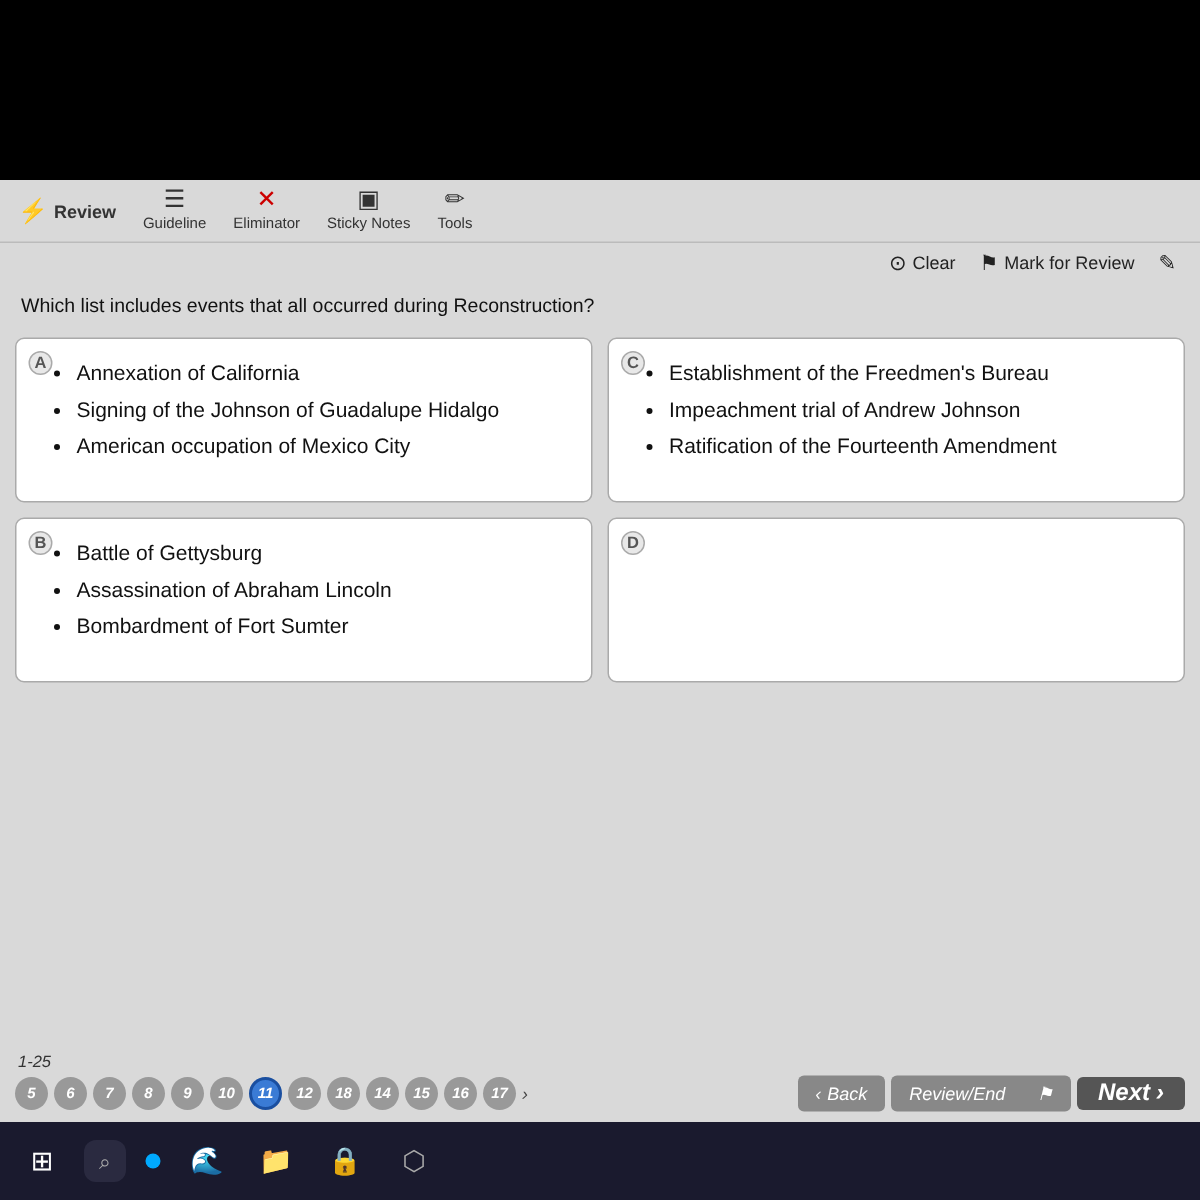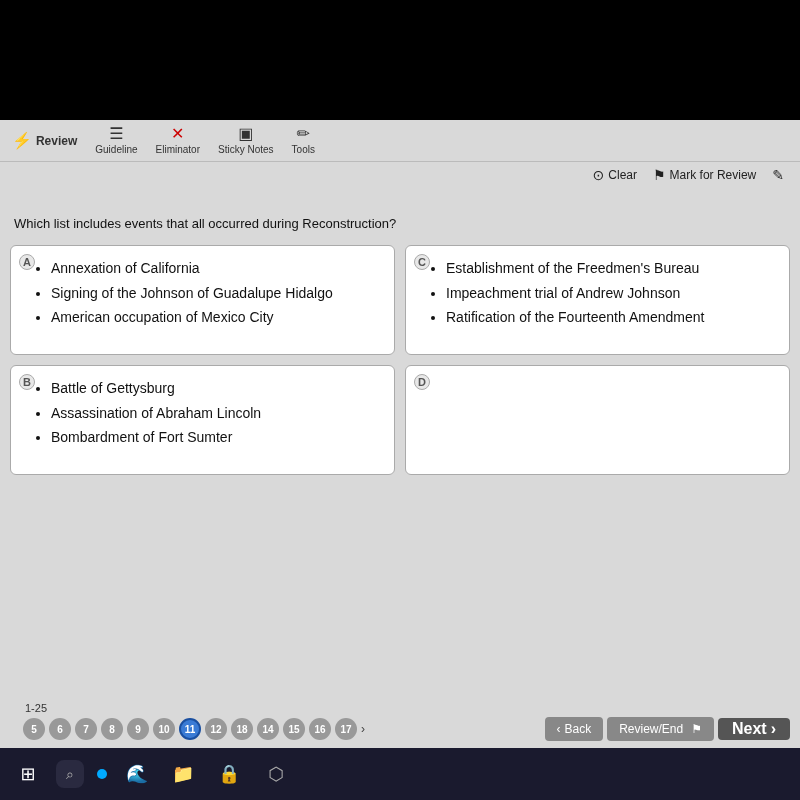--- a/index.html
+++ b/index.html
@@ -83,21 +83,20 @@
       cursor: pointer;
     }
 
     .action-btn .icon-sym {
       font-size: 14px;
     }
 
     
     .question-area {
       padding: 8px 14px 4px 14px;
-      margin-top: 20px;
     }
 
     .question-text {
       font-size: 13px;
       color: #111;
       margin-bottom: 10px;
     }
 
     
     .answer-grid {
@@ -143,26 +142,27 @@
     }
 
     .answer-card ul li {
       margin-bottom: 3px;
     }
 
     
     .bottom-bar {
       position: absolute;
       bottom: 55px;
-      left: 13px;
+      left: 0;
       right: 0;
       background: #d9d9d9;
       padding: 4px 10px;
       font-size: 11px;
       color: #333;
+      font-style: italic;
     }
 
     .page-indicator {
       font-size: 11px;
       color: #333;
       padding-left: 2px;
       margin-bottom: 3px;
     }
 
     .nav-row {
@@ -210,21 +210,21 @@
       color: #fff;
       padding: 5px 12px;
       border-radius: 4px;
       font-size: 12px;
       cursor: pointer;
     }
 
     .nav-review-btn {
       display: flex;
       align-items: center;
-      gap: 8px;
+      gap: 21px;
       background: #888;
       color: #fff;
       padding: 5px 12px;
       border-radius: 4px;
       font-size: 12px;
       cursor: pointer;
     }
 
     .nav-next-btn {
       display: flex;

